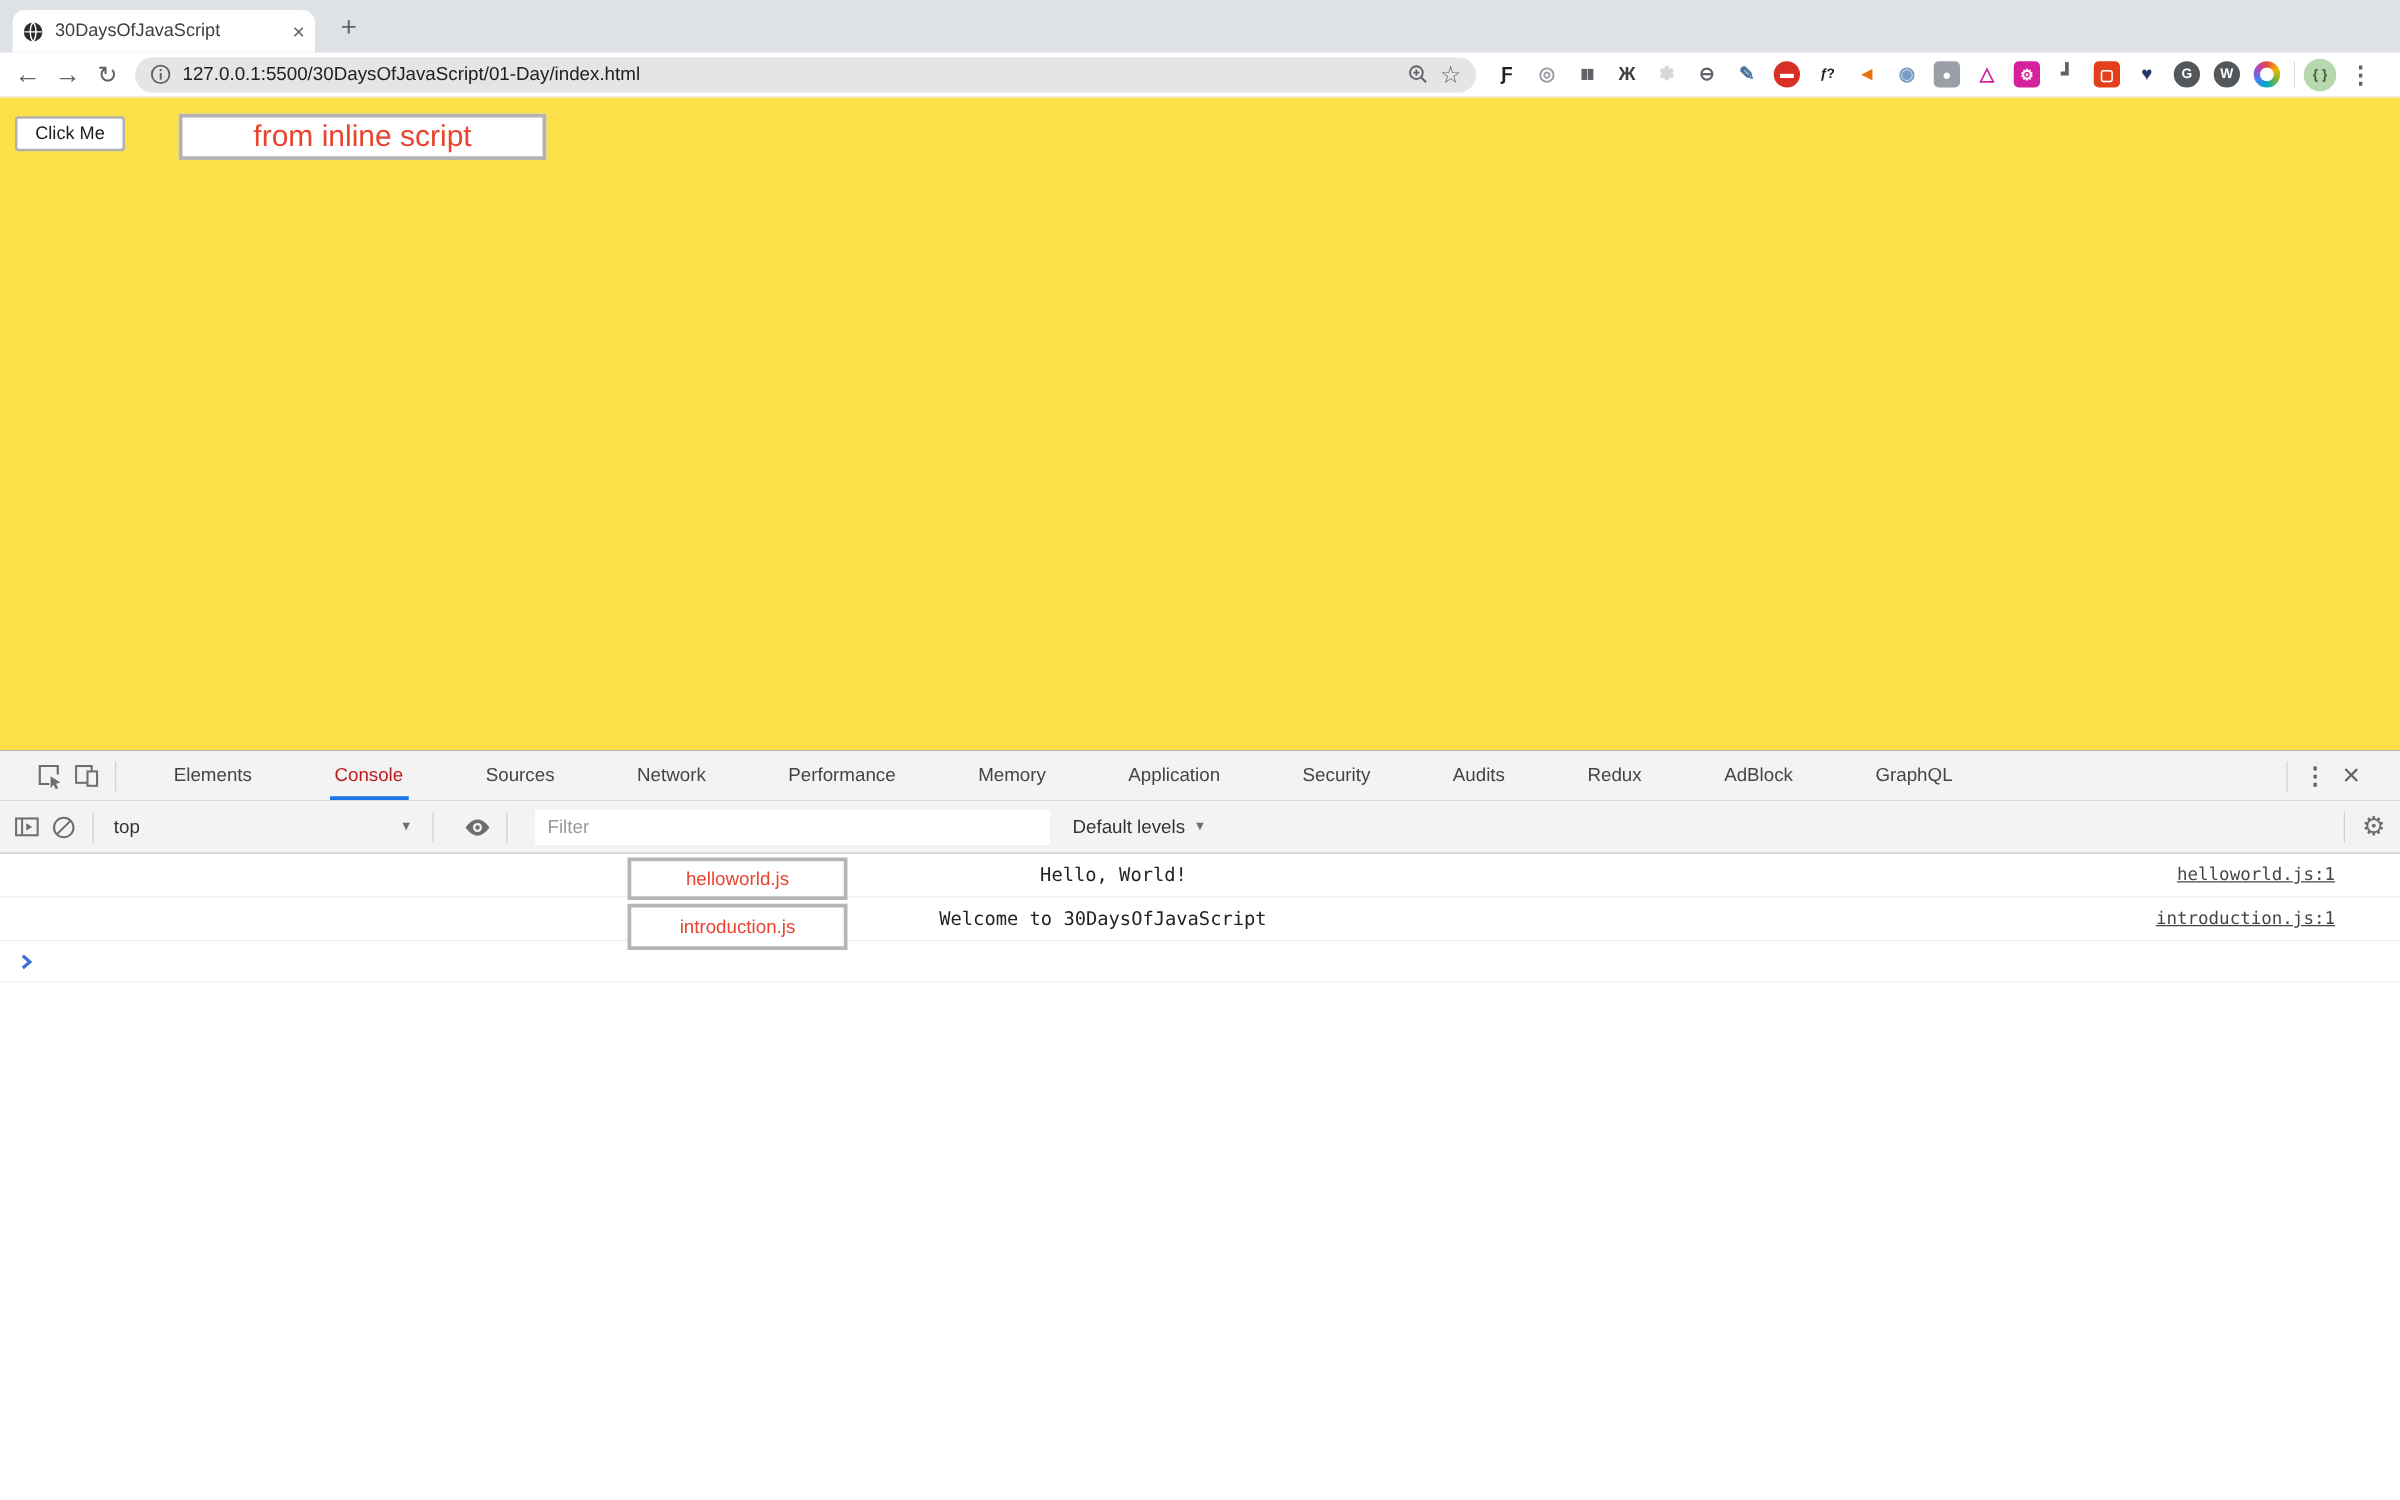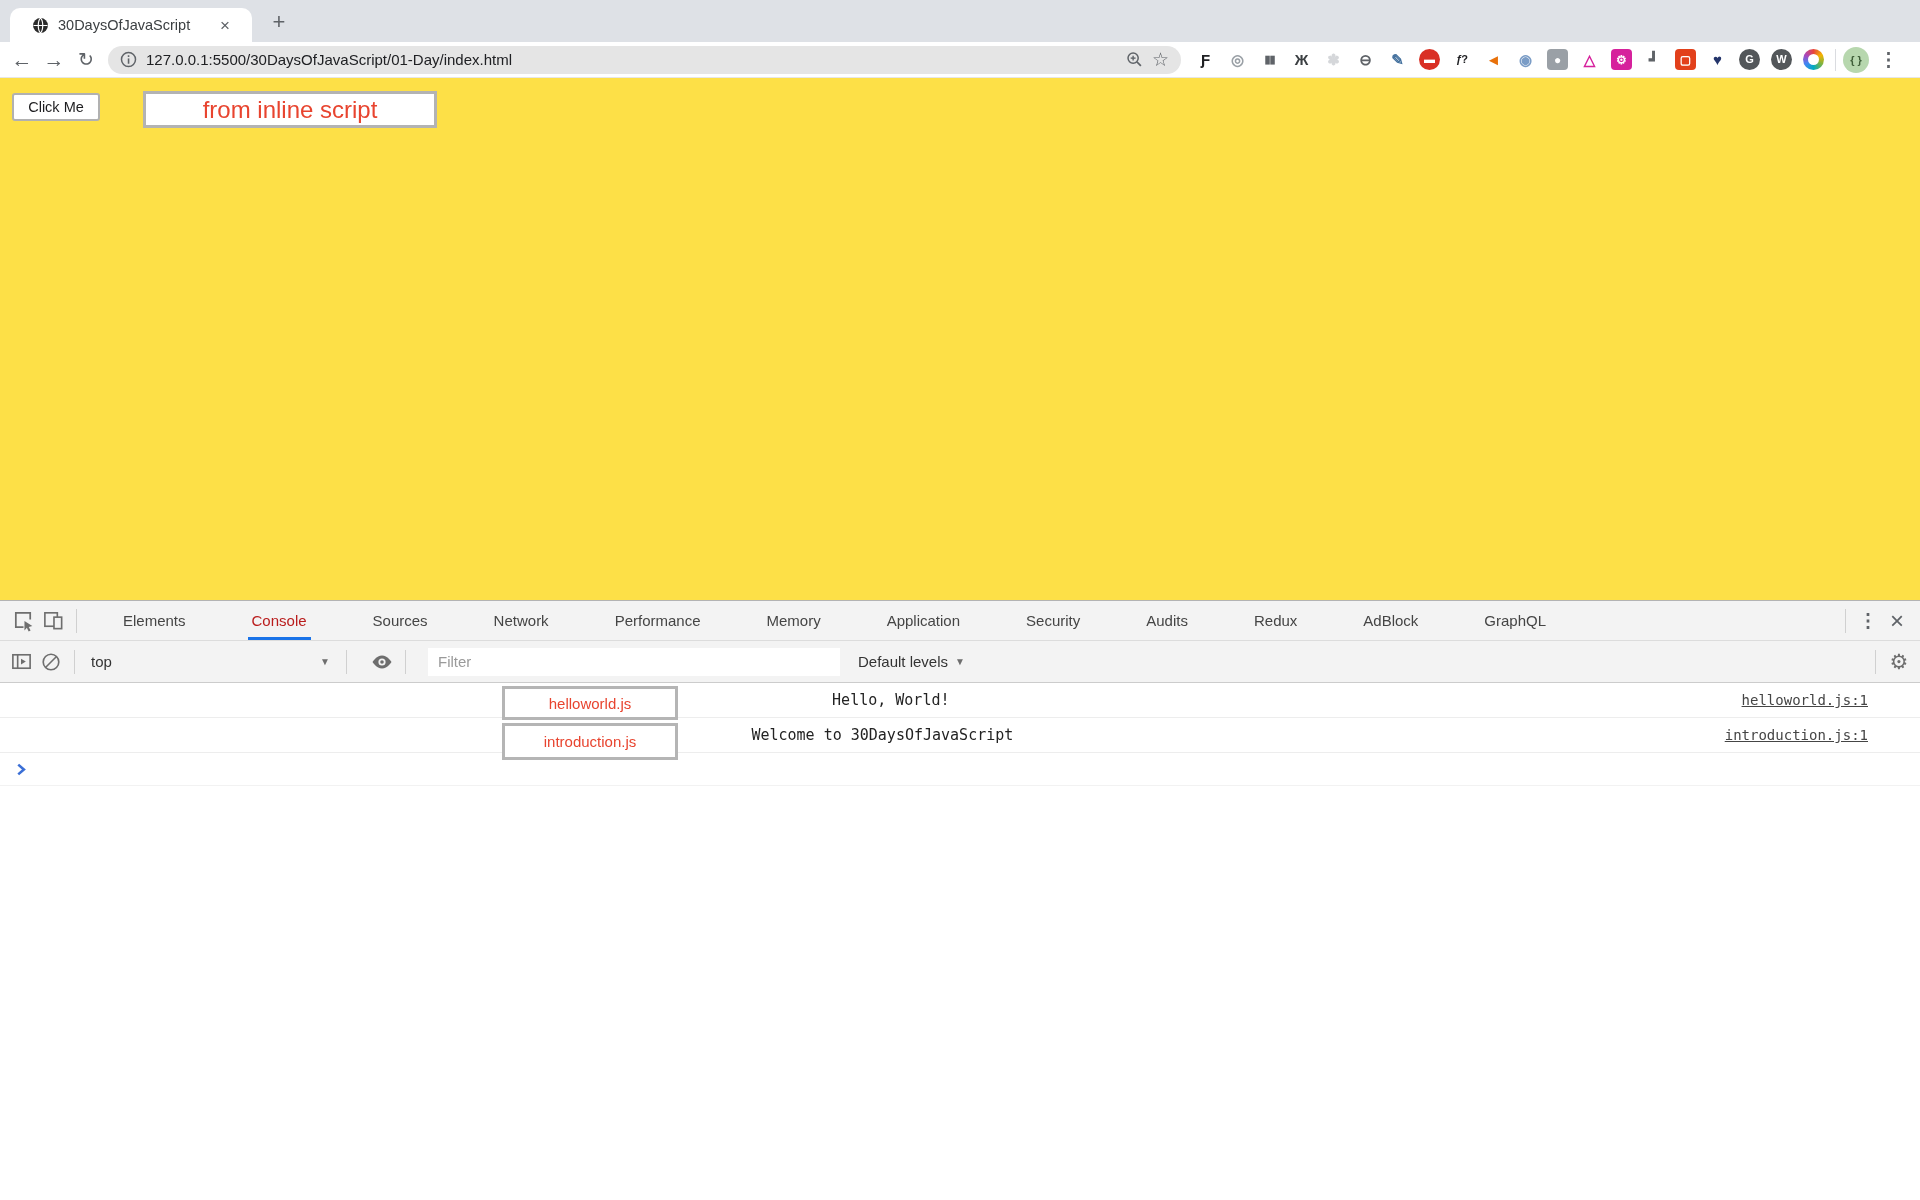--- a/index.html
+++ b/index.html
@@ -3,21 +3,21 @@
 <meta charset="utf-8">
 <style>
   * { margin:0; padding:0; box-sizing:border-box; }
   html,body { background:#fff; }
   .stage { position:relative; width:1920px; height:1200px; background:#fff;
            font-family:"Liberation Sans", sans-serif; overflow:hidden; }
 
   
   .tabstrip { position:relative; height:42px; background:#dee1e6; }
   .tab { position:absolute; left:10px; top:8px; width:242px; height:34px; background:#fff;
-         border-radius:10px 10px 0 0; display:flex; align-items:center; padding:0 22px; gap:9px; }
+         border-radius:10px 10px 0 0; display:flex; align-items:center; padding:0 8px; gap:9px; }
   .tab-title { flex:1; font-size:14.5px; color:#3c4043; white-space:nowrap; overflow:hidden; }
   .tab-close { font-size:17px; color:#5f6368; line-height:1; }
   .newtab { position:absolute; left:264px; top:7px; width:30px; height:30px; display:flex;
             align-items:center; justify-content:center; font-size:22px; color:#5f6368; }
 
   .toolbar { height:36px; background:#fff; display:flex; align-items:center; padding:0 8px;
              border-bottom:1px solid #e6e6e6; }
   .navbtn { width:28px; height:28px; display:flex; align-items:center; justify-content:center;
             font-size:21px; color:#5f6368; margin-right:4px; }
   .navbtn.reload { font-size:19px; }
@@ -47,21 +47,21 @@
              border:2px solid #b1b1b1; border-radius:3px; display:flex; align-items:center;
              justify-content:center; font-size:14.5px; color:#1d1d1f; }
   .inline-box { position:absolute; left:143px; top:13px; width:294px; height:37px; background:#fff;
                 border:3px solid #b3b3b3; display:flex; align-items:center; justify-content:center;
                 font-size:24px; }
 
   
   .devtools { position:absolute; left:0; right:0; top:600px; bottom:0; background:#fff;
               border-top:1px solid #b3b3b3; }
   .dt-tabbar { height:40px; background:#f3f3f3; border-bottom:1px solid #dcdcdc; display:flex;
-               align-items:center; padding:0 8px; }
+               align-items:center; padding:0 24px; }
   .dt-iconbtn { width:30px; height:30px; display:flex; align-items:center; justify-content:center; }
   .dt-sep { width:1px; height:24px; background:#d0d0d0; margin:0 8px; }
   .dt-tabs { display:flex; align-items:stretch; height:100%; margin-left:5px; }
   .dt-tab { display:flex; align-items:center; margin:0 31px; padding:0 2px; font-size:15px;
             color:#454545; position:relative; white-space:nowrap; }
   .dt-tab.selected { color:#b91c1c; }
   .dt-tab.selected::after { content:""; position:absolute; left:-2px; right:-2px; bottom:0;
             height:3px; background:#1a73e8; }
   .dt-right { margin-left:auto; display:flex; align-items:center; }
   .dt-kebab { font-size:19px; color:#5f6368; font-weight:bold; width:28px; text-align:center; }

